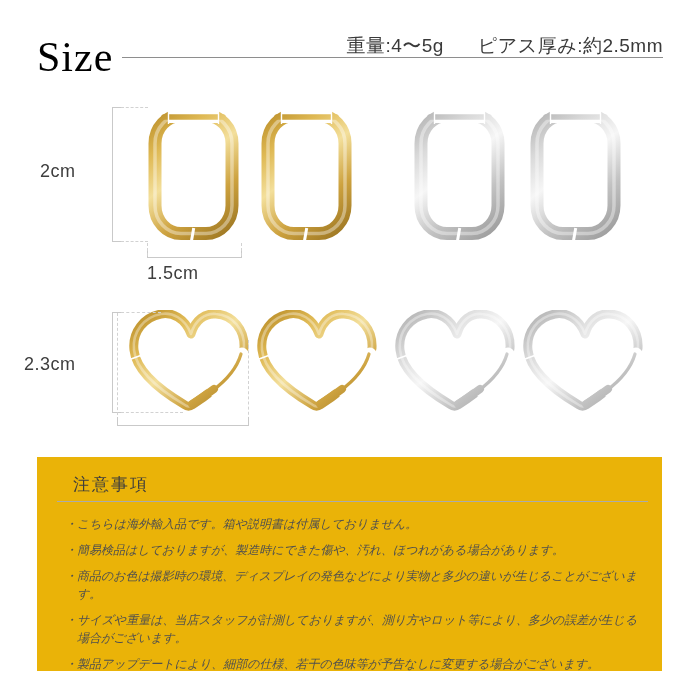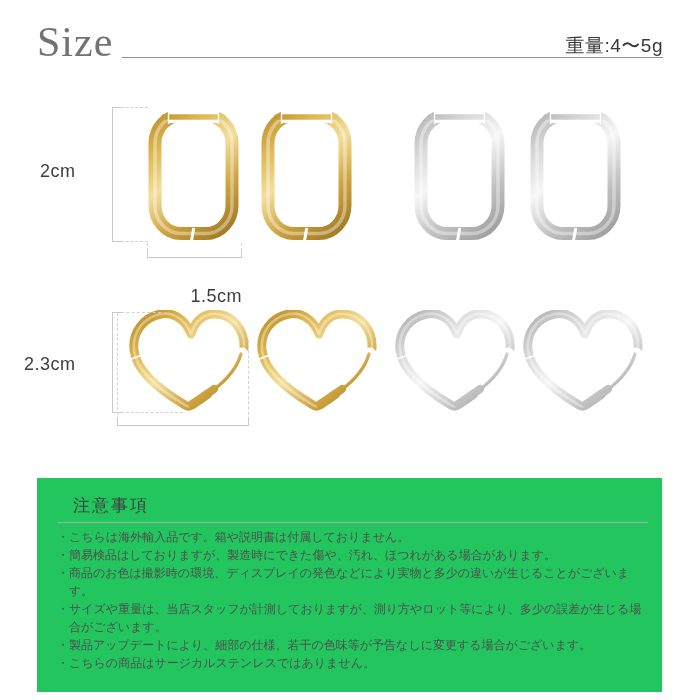--- a/index.html
+++ b/index.html
@@ -1,32 +1,32 @@
 <!DOCTYPE html>
 <html><head>
 <meta charset="utf-8">
 <style>
   html,body{margin:0;padding:0;}
   body{width:700px;height:700px;background:#fff;font-family:"Liberation Sans",sans-serif;position:relative;overflow:hidden;}
   .page{position:absolute;left:0;top:0;width:700px;height:700px;}
-  .page-title{position:absolute;left:37px;top:18px;font-family:"Liberation Serif",serif;font-size:42px;color:#737373;letter-spacing:1px;font-weight:400;}
+  .page-title{position:absolute;left:37px;top:33px;font-family:"Liberation Serif",serif;font-size:42px;color:#000000;letter-spacing:1px;font-weight:400;}
   .header-rule{position:absolute;left:122px;top:57px;width:541px;height:1px;background:#8e8e8e;}
   .specs{position:absolute;right:37px;top:33px;display:flex;gap:34px;font-size:19px;color:#3a3a3a;letter-spacing:.5px;}
   .mline{position:absolute;background:#c9c9c9;}
   .mdash-h{position:absolute;height:0;border-top:1px dashed #d2d2d2;}
   .mdash-v{position:absolute;width:0;border-left:1px dashed #d2d2d2;}
   .mlabel{position:absolute;font-size:18px;color:#3e3e3e;letter-spacing:.5px;}
   .t-right{text-align:left;}
-  .t-center{text-align:right;margin-top:23px;}
+  .t-center{text-align:left;}
   .earring{position:absolute;}
-  .notes-box{position:absolute;left:37px;top:478px;width:625px;height:214px;background:#22c55e;overflow:hidden;}
+  .notes-box{position:absolute;left:37px;top:457px;width:625px;height:214px;background:#eab308;overflow:hidden;}
   .notes-title{position:absolute;left:36px;top:16px;font-size:17px;letter-spacing:2px;color:#3d3d3d;font-weight:500;}
   .notes-rule{position:absolute;left:20px;top:44px;width:591px;height:1px;background:#ababab;}
   .notes-list{position:absolute;left:20px;top:50px;width:592px;margin:0;padding:0;list-style:none;font-size:12px;line-height:18px;color:#4f4f4f;}
-  .notes-list li{margin:0;padding-left:1em;text-indent:-1em;}
+  .notes-list li{margin:8px;padding-left:1em;text-indent:-1em;font-style:italic;}
   .defs-svg{position:absolute;width:0;height:0;}
 </style>
 </head>
 <body>
 
 <div class="page">
 
   <svg class="defs-svg" aria-hidden="true">
     <defs>
       <linearGradient id="gGold" gradientUnits="userSpaceOnUse" x1="0" y1="0" x2="100" y2="130">
@@ -59,20 +59,21 @@
         <path d="M 113 44 C 109 58 99 70 84 81" fill="none" stroke-width="3.2"></path>
         <path d="M 86 79 C 78 85 70 90 64 94" fill="none" stroke-width="8"></path>
         <line x1="3" y1="49" x2="14" y2="45" stroke="#ffffff" stroke-width="1.5"></line>
       </g>
     </defs>
   </svg>
 
   <div class="page-title">Size</div>
   <div class="specs">
     <span>重量:4〜5g</span>
+    <span>ピアス厚み:約2.5mm</span>
   </div>
   <div class="header-rule"></div>
 
   <svg class="earring" style="left:147px;top:107px" width="93" height="135" viewBox="0 0 93 135">
       <use href="#rectShape" stroke="url(#gGold)"></use>
     </svg>
   <svg class="earring" style="left:260px;top:107px" width="93" height="135" viewBox="0 0 93 135">
       <use href="#rectShape" stroke="url(#gGold)"></use>
     </svg>
   <svg class="earring" style="left:413px;top:107px" width="93" height="135" viewBox="0 0 93 135">

